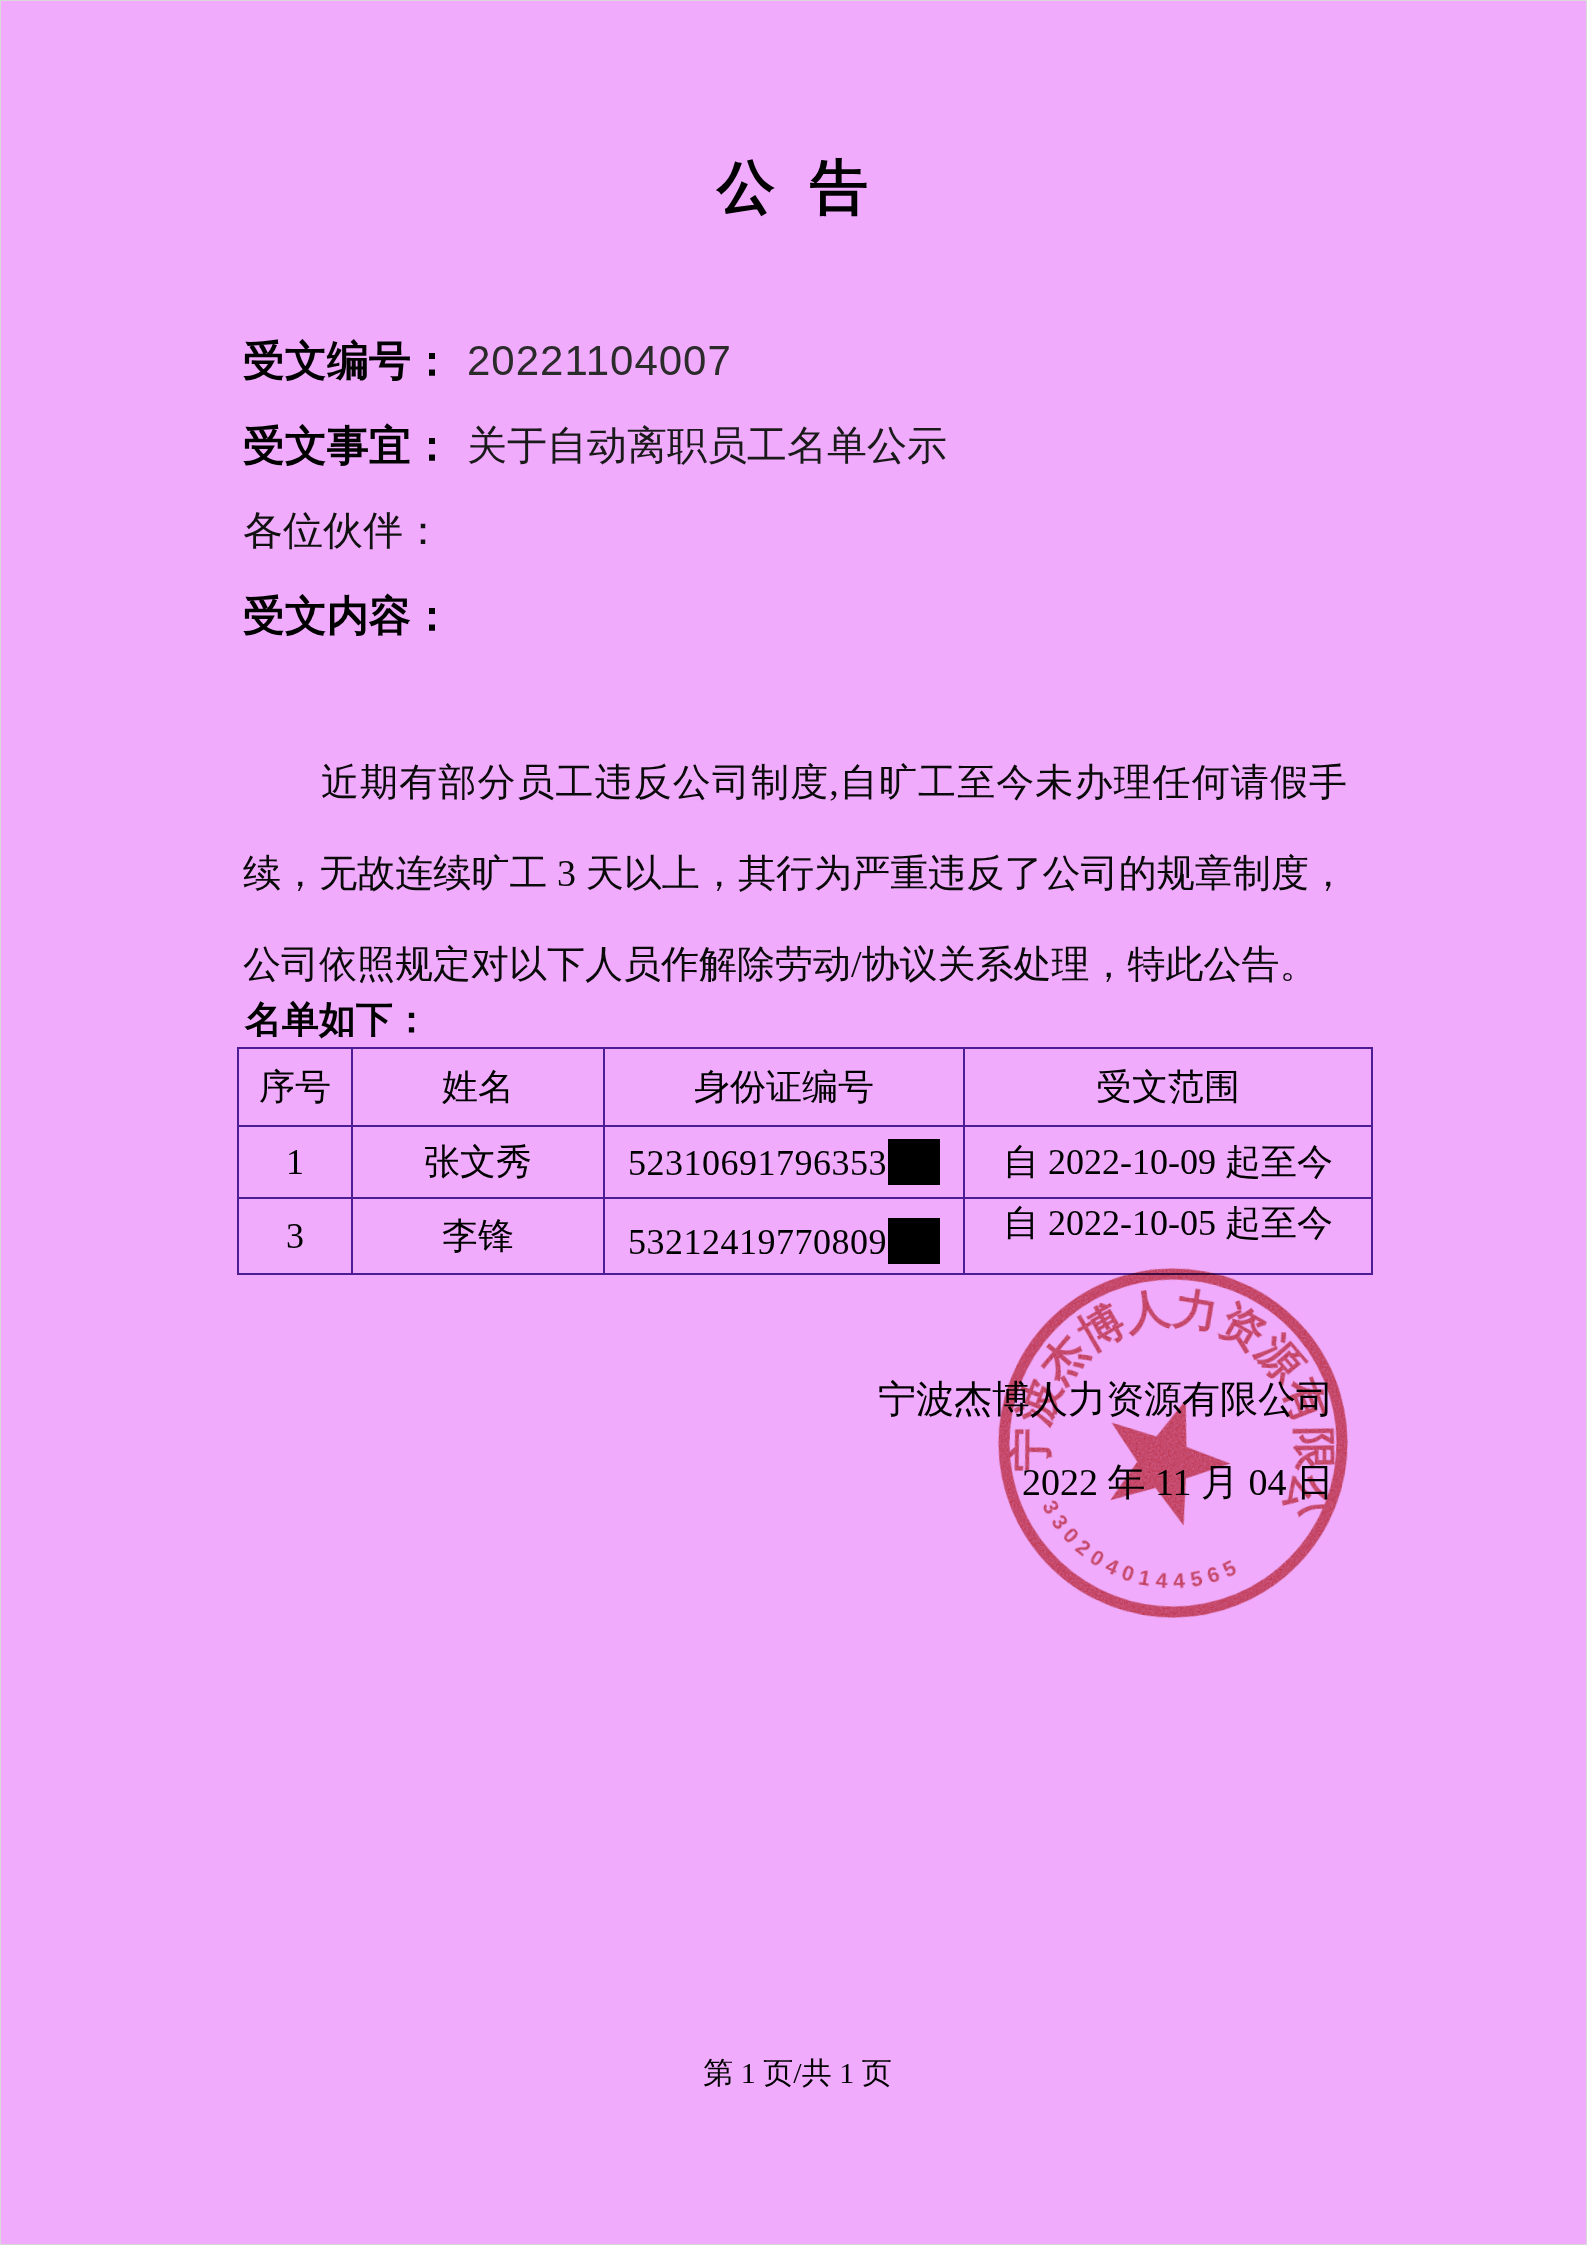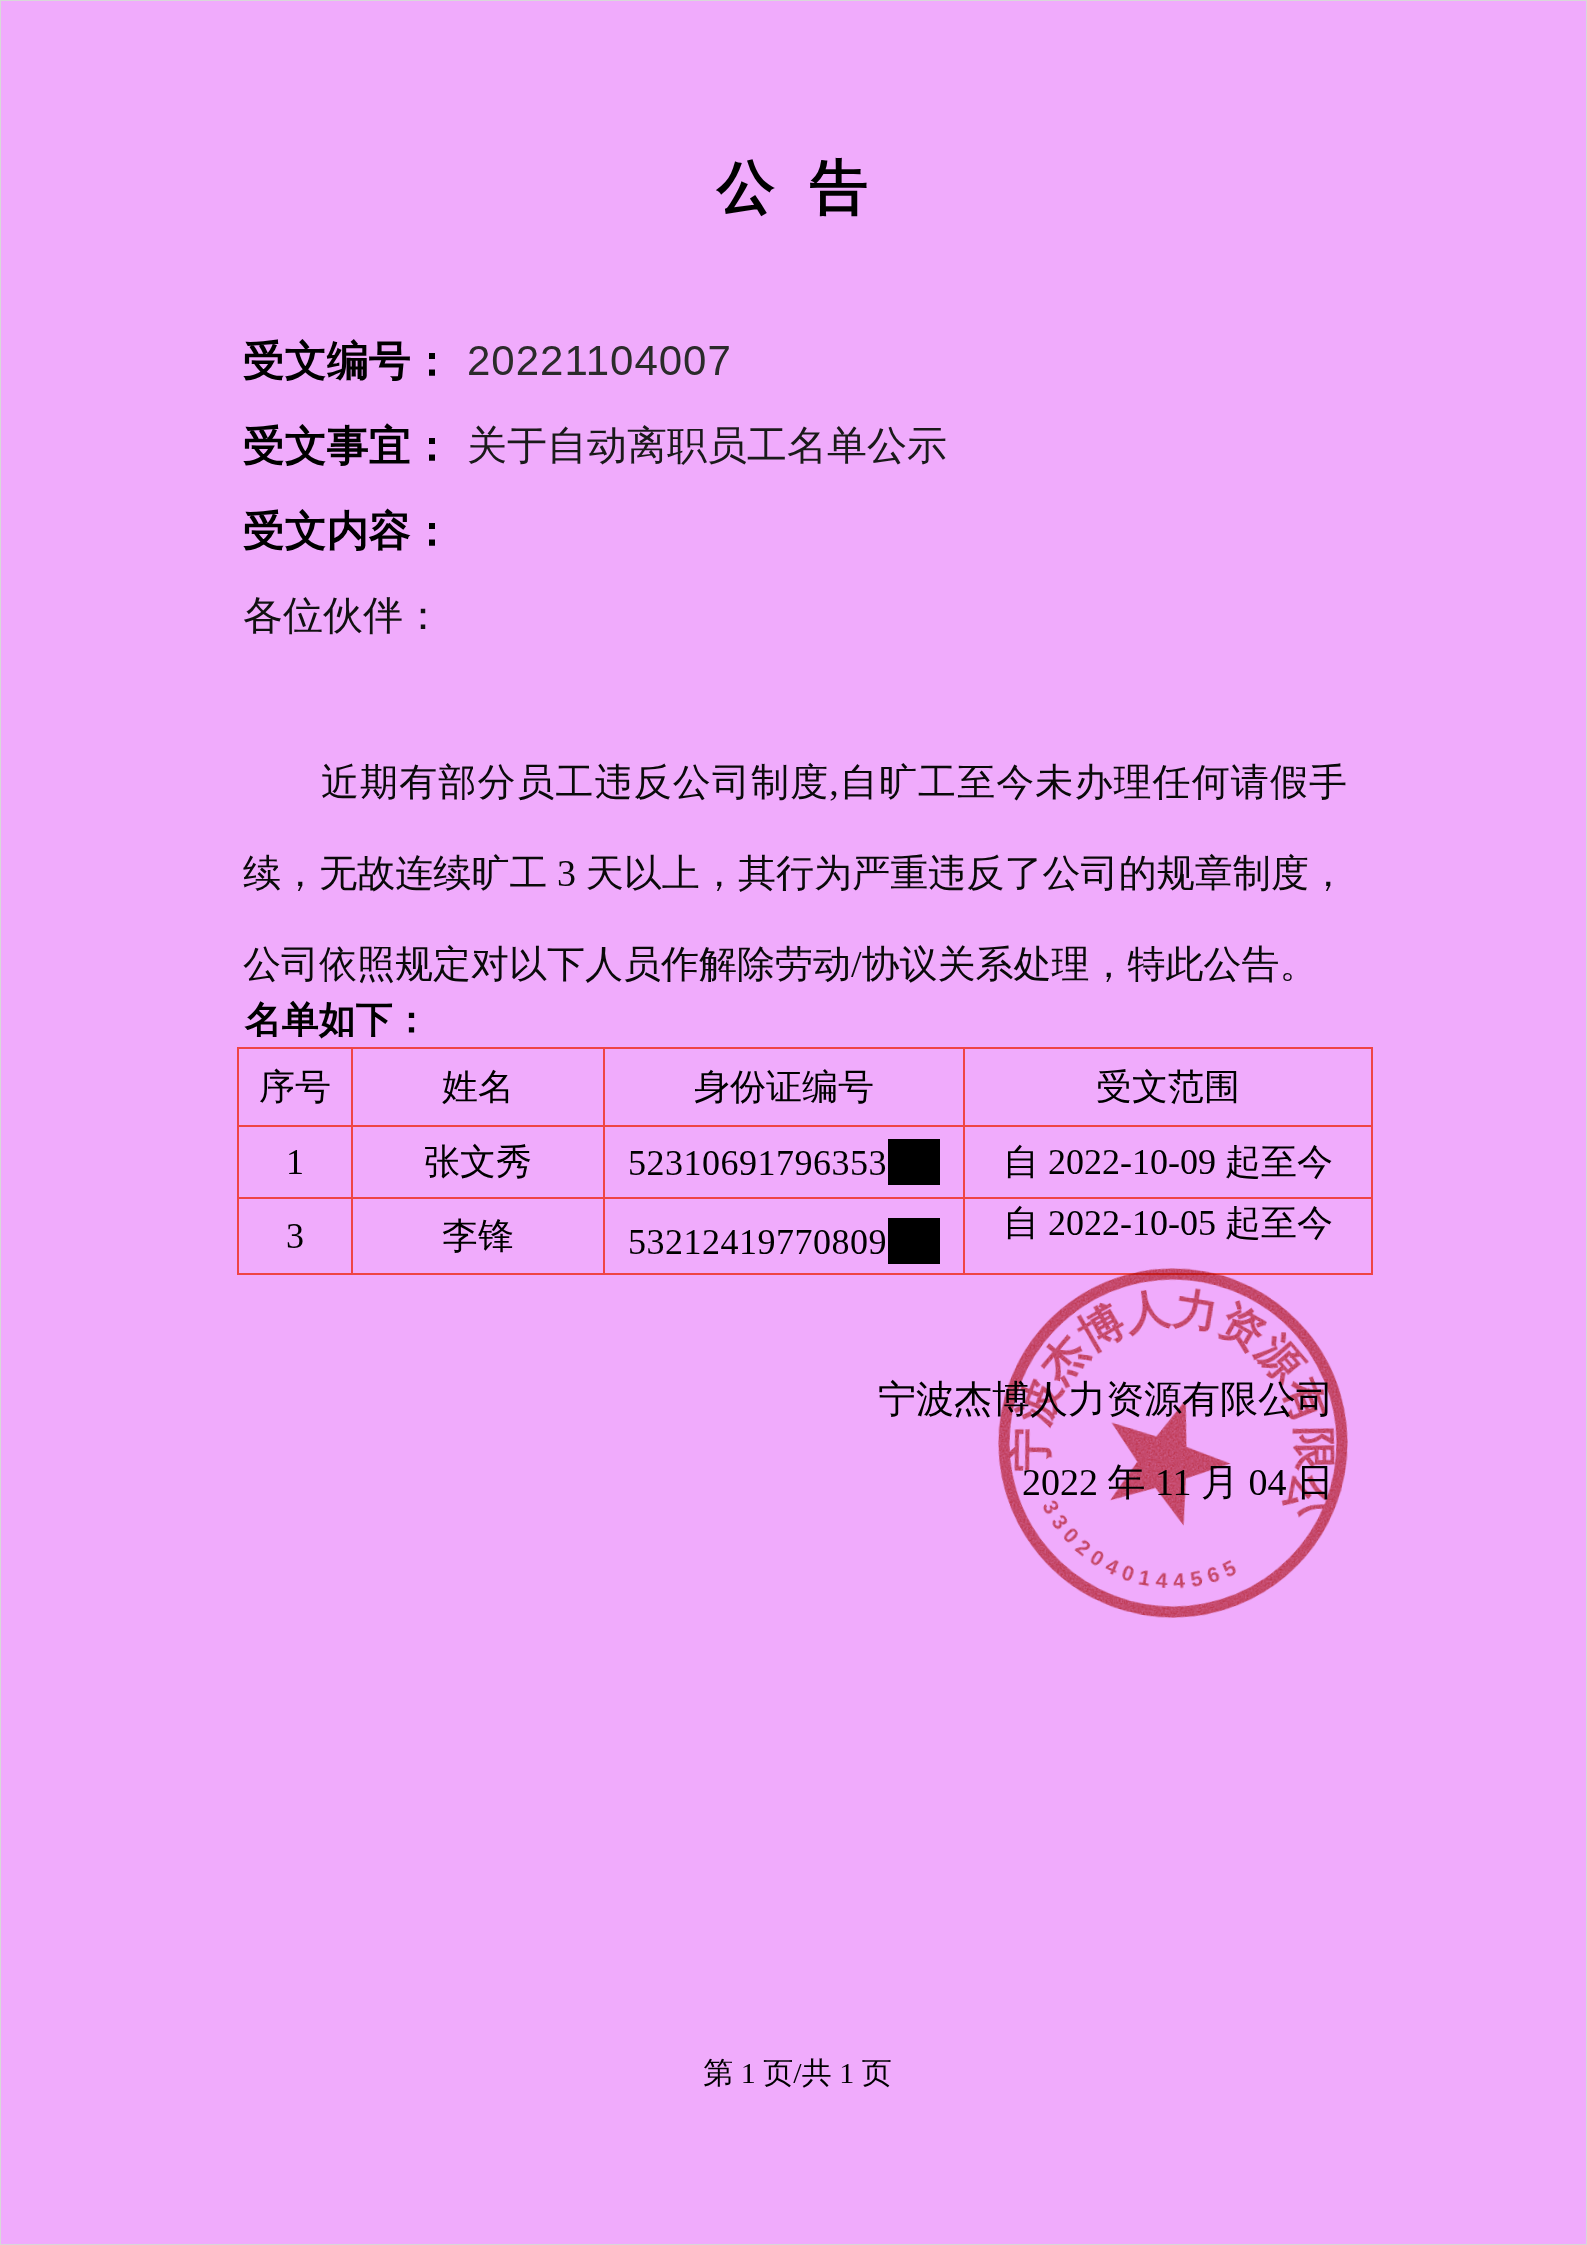--- a/index.html
+++ b/index.html
@@ -42,21 +42,21 @@
   .list-intro {
     position:absolute; top:994px; left:244px;
     font-size:37px; font-weight:bold;
   }
   .roster-table {
     position:absolute; top:1046px; left:236px;
     width:1134px; border-collapse:collapse; table-layout:fixed;
     font-size:36px;
   }
   .roster-table td, .roster-table th {
-    border:2px solid #ef4444;
+    border:2px solid #4c1d95;
     text-align:center; vertical-align:middle;
     font-weight:normal; padding:0;
   }
   .row-header { height:78px; }
   .row-1 { height:72px; }
   .row-2 { height:76px; }
   .id-cell span.id-digits { letter-spacing:0.5px; }
   .redact-box {
     display:inline-block; width:52px; height:46px;
     background:#000000; vertical-align:-10px; margin-left:1px;
@@ -91,25 +91,25 @@
   <div class="meta-block">
     <div class="meta-line">
       <span class="meta-label">受文编号：</span>
       <span class="meta-value numeric">20221104007</span>
     </div>
     <div class="meta-line">
       <span class="meta-label">受文事宜：</span>
       <span class="meta-value">关于自动离职员工名单公示</span>
     </div>
     <div class="meta-line">
+      <span class="salutation">各位伙伴：</span>
+    </div>
+    <div class="meta-line">
       <span class="meta-label">受文内容：</span>
       <span class="meta-value"></span>
-    </div>
-    <div class="meta-line">
-      <span class="salutation">各位伙伴：</span>
     </div>
   </div>
 
   <div class="body-paragraph">近期有部分员工违反公司制度,自旷工至今未办理任何请假手续，无故连续旷工 3 天以上，其行为严重违反了公司的规章制度，公司依照规定对以下人员作解除劳动/协议关系处理，特此公告。</div>
 
   <div class="list-intro">名单如下：</div>
 
   <table class="roster-table">
     <colgroup>
       <col style="width:114px">

